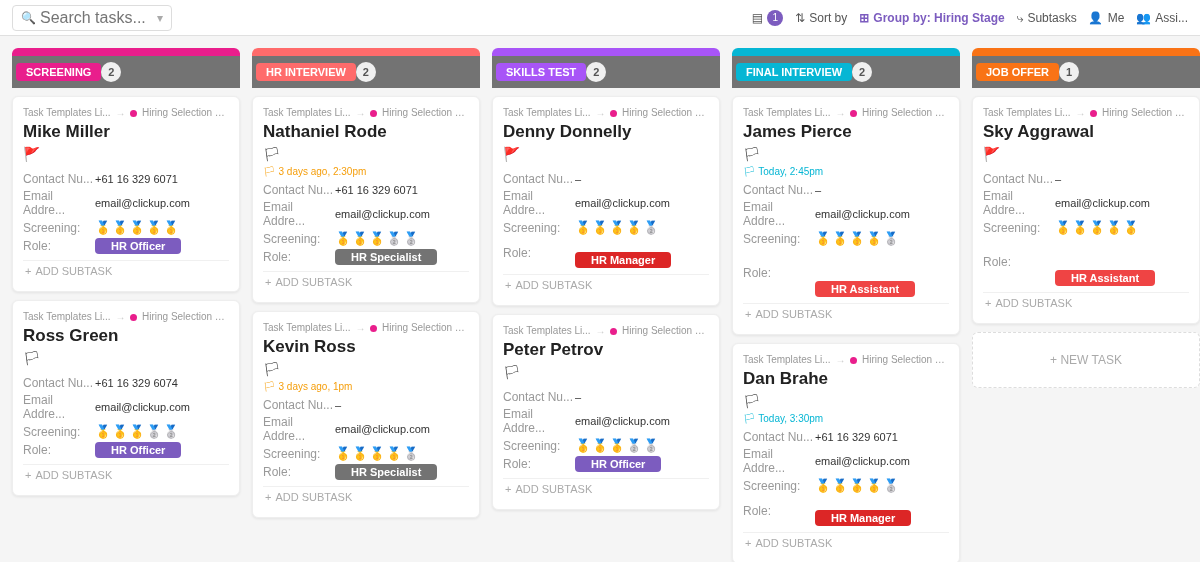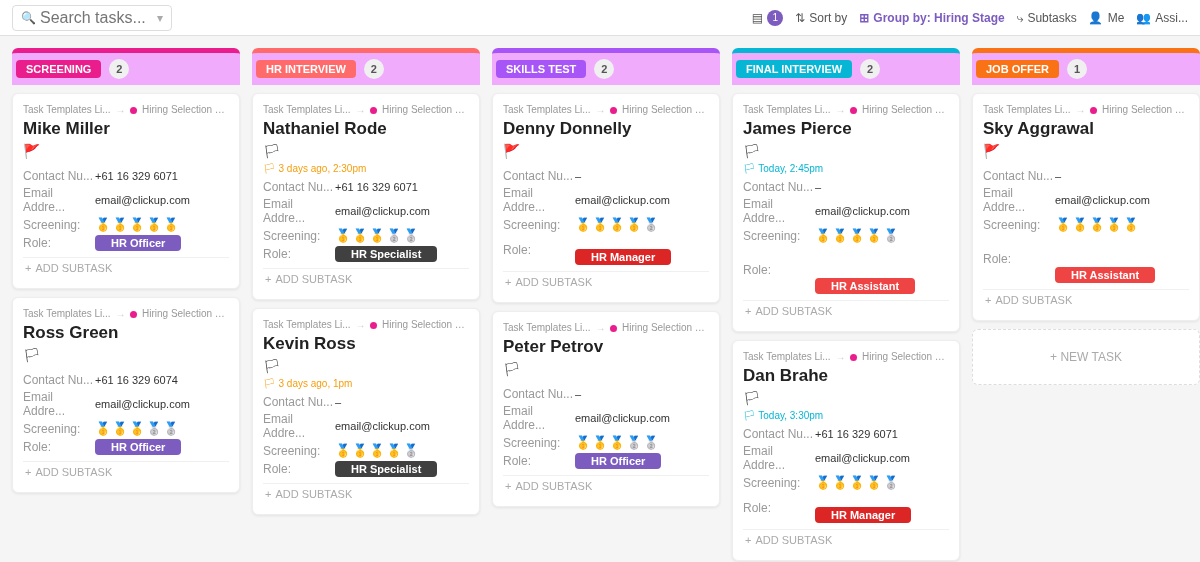--- a/index.html
+++ b/index.html
@@ -77,25 +77,24 @@
     .column {
       width: 228px;
       flex-shrink: 0;
       display: flex;
       flex-direction: column;
       gap: 8px;
     }
     .column-header {
       display: flex;
       align-items: center;
-      gap: 8px;
       padding: 6px 4px;
       border-radius: 6px 6px 0 0;
-      border-top: 5px solid #b91c1c;
-      background: #f0abfc;
+      border-top: 8px solid #b91c1c;
+      background: #737373;
       margin-bottom: 0;
     }
     .column-header.screening { border-top-color: #e91e8c; }
     .column-header.hr-interview { border-top-color: #ff6b6b; }
     .column-header.skills-test { border-top-color: #a855f7; }
     .column-header.final-interview { border-top-color: #06b6d4; }
     .column-header.job-offer { border-top-color: #f97316; }
 
     .stage-badge {
       padding: 3px 10px;
@@ -190,21 +189,21 @@
     .medal { font-size: 13px; }
     .role-badge {
       padding: 2px 16px;
       border-radius: 4px;
       color: #fff;
       font-size: 11px;
       font-weight: 600;
       display: inline-block;
     }
     .role-hr-officer { background: #7c5cbf; }
-    .role-hr-specialist { background: #404040; }
+    .role-hr-specialist { background: #737373; }
     .role-hr-manager { background: #dc2626; margin-top: 14px; }
     .role-hr-assistant { background: #ef4444; margin-top: 32px; }
     .add-subtask {
       color: #aaa;
       font-size: 11px;
       padding: 4px 2px;
       cursor: pointer;
       display: flex;
       align-items: center;
       gap: 4px;

